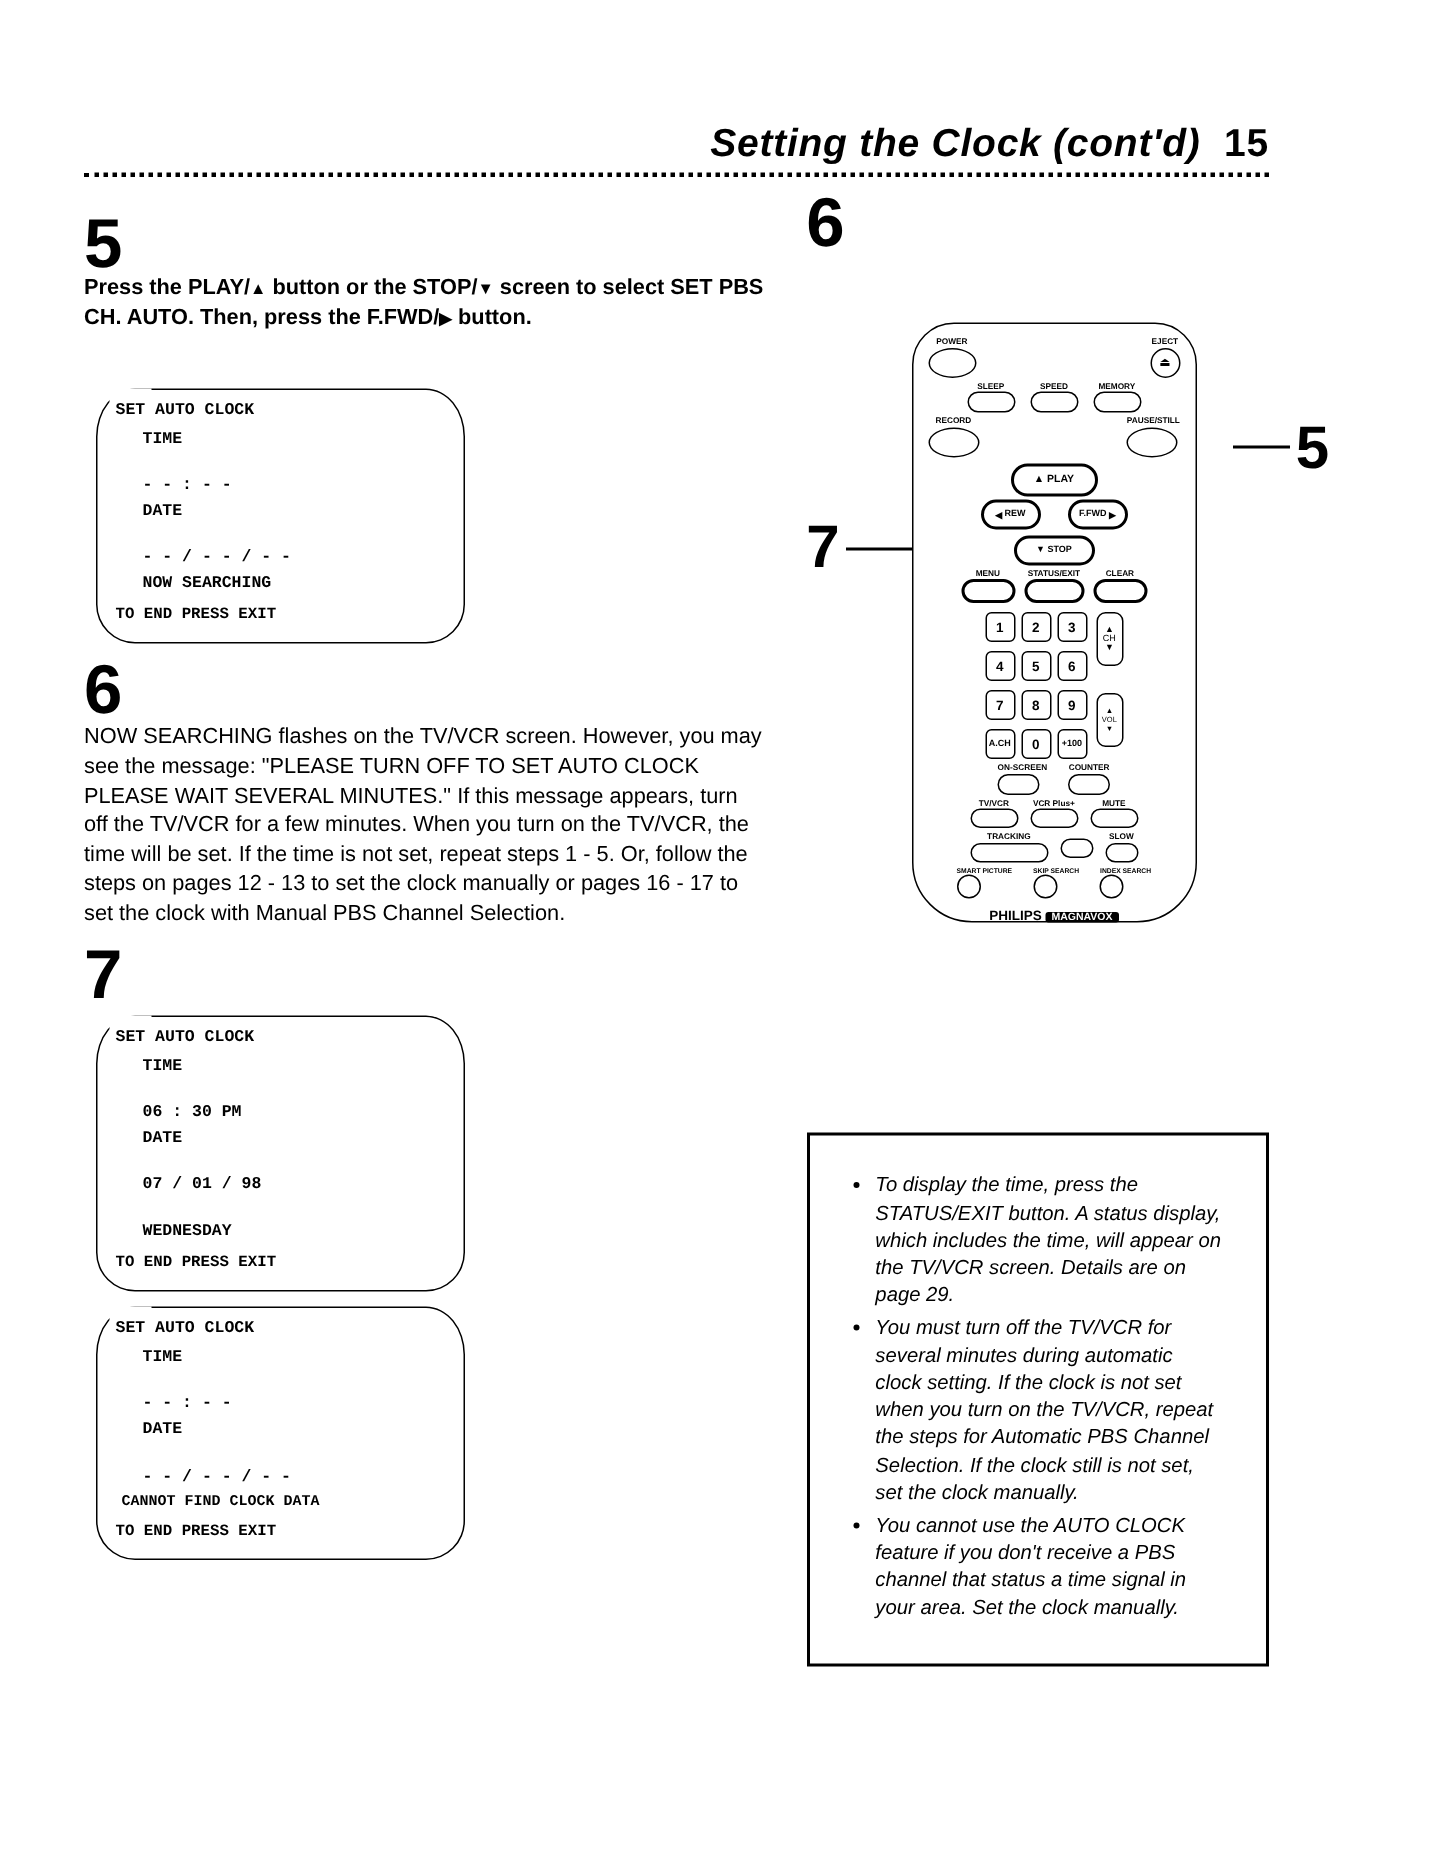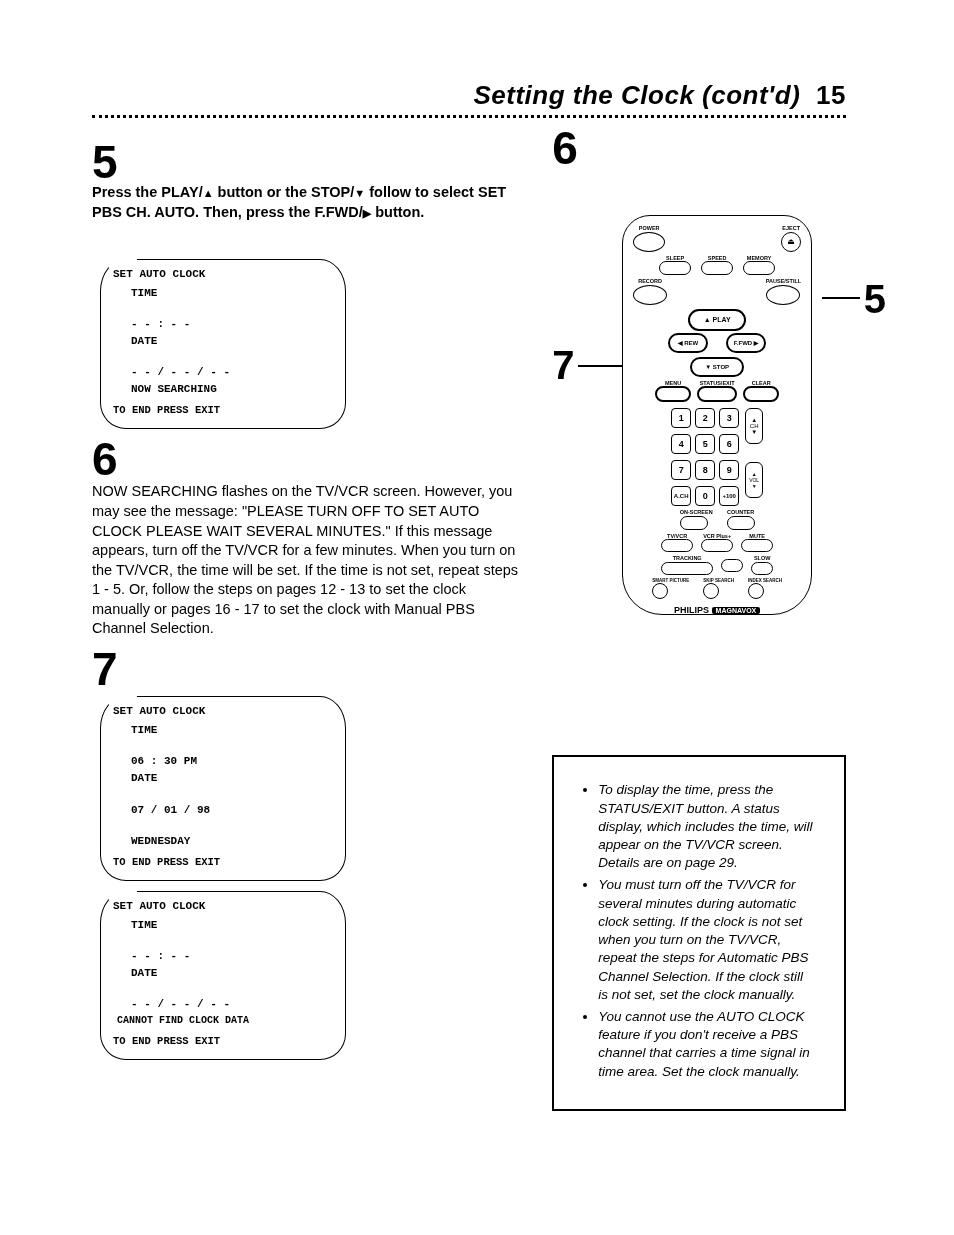--- a/index.html
+++ b/index.html
@@ -9,21 +9,21 @@
     background: #fff;
     font-family: "Gill Sans", "Gill Sans MT", "Trebuchet MS", Helvetica, Arial, sans-serif;
     color: #000;
     width: 954px;
   }
   .page {
     width: 946px;
     height: 1235px;
     position: relative;
     box-sizing: border-box;
-    padding: 80px 100px 40px 92px;
+    padding: 80px 100px 40px 56px;
   }
   .header {
     text-align: right;
     font-style: italic;
     font-weight: 700;
     font-size: 26px;
     letter-spacing: 0.5px;
     margin-bottom: 4px;
   }
   .header .pageno {
@@ -195,21 +195,21 @@
     <span class="pageno">15</span>
   </div>
   <hr class="dotrule">
 
   <div class="cols">
 
     <div class="left">
 
       <div class="bignum">5</div>
       <p class="step-bold">
-        <span>Press the </span><span>PLAY/</span><span class="tri-up"></span><span> button or the </span><span>STOP/</span><span class="tri-dn"></span><span> follow to select </span><span>SET PBS CH. AUTO.</span><span> Then, press the </span><span>F.FWD/</span><span class="tri-rt"></span><span> button.</span>
+        <span>Press the </span><span>PLAY/</span><span class="tri-up"></span><span> button or the </span><span>STOP/</span><span class="tri-dn"></span><span> screen to select </span><span>SET PBS CH. AUTO.</span><span> Then, press the </span><span>F.FWD/</span><span class="tri-rt"></span><span> button.</span>
       </p>
 
       <div style="height:16px"></div>
 
       <div class="osd">
         <div class="title">SET AUTO CLOCK</div>
         <div class="row">
             <span class="lab">TIME</span>
             <span>- - : - -</span>
           </div>
@@ -430,19 +430,19 @@
             <span>PHILIPS</span>
             <span style="background:#000;color:#fff;padding:0 4px;border-radius:2px;font-size:7px;">MAGNAVOX</span>
           </div>
         </div>
       </div>
 
       <div class="hints">
         <ul>
           <li>To display the time, press the STATUS/EXIT button. A status display, which includes the time, will appear on the TV/VCR screen. Details are on page 29.</li>
           <li>You must turn off the TV/VCR for several minutes during automatic clock setting. If the clock is not set when you turn on the TV/VCR, repeat the steps for Automatic PBS Channel Selection. If the clock still is not set, set the clock manually.</li>
-          <li>You cannot use the AUTO CLOCK feature if you don't receive a PBS channel that carries a time signal in time area. Set the clock manually.</li>
+          <li>You cannot use the AUTO CLOCK feature if you don't receive a PBS channel that status a time signal in your area. Set the clock manually.</li>
         </ul>
       </div>
 
     </div>
   </div>
 </div>
 
 </body></html>

